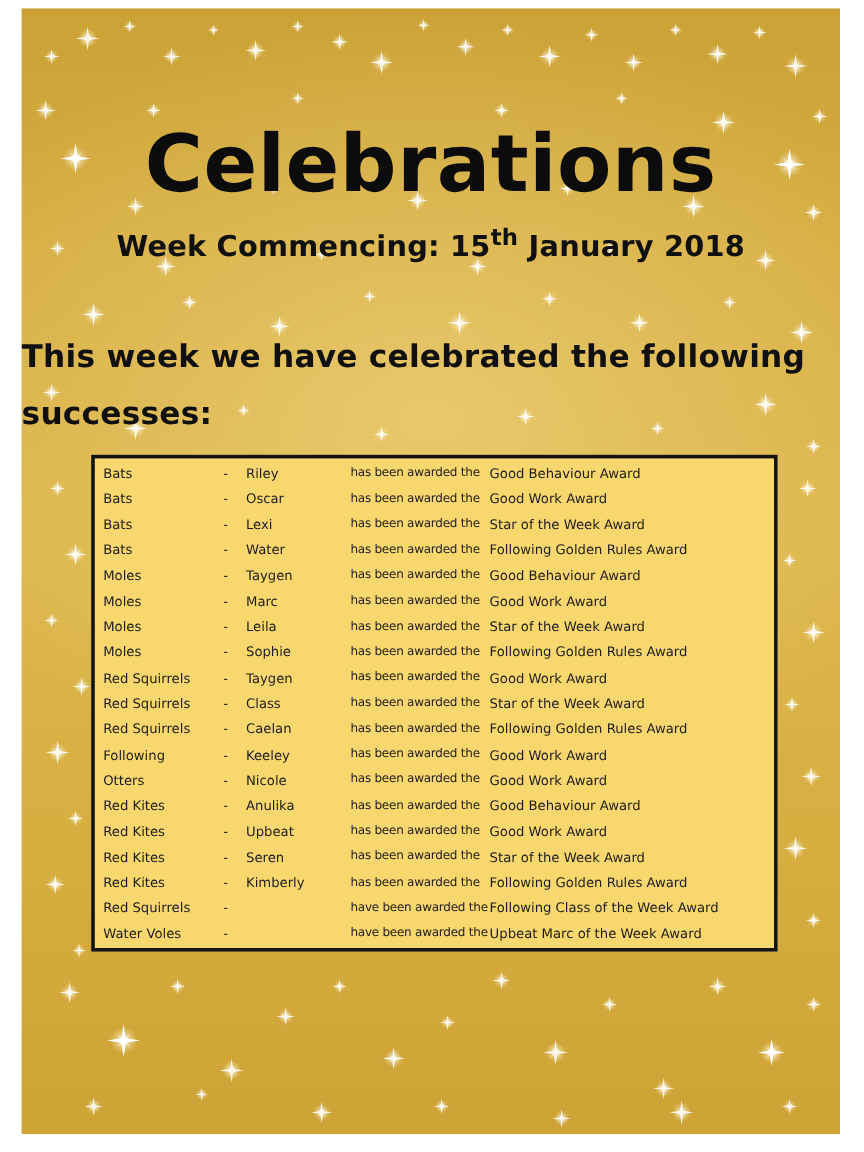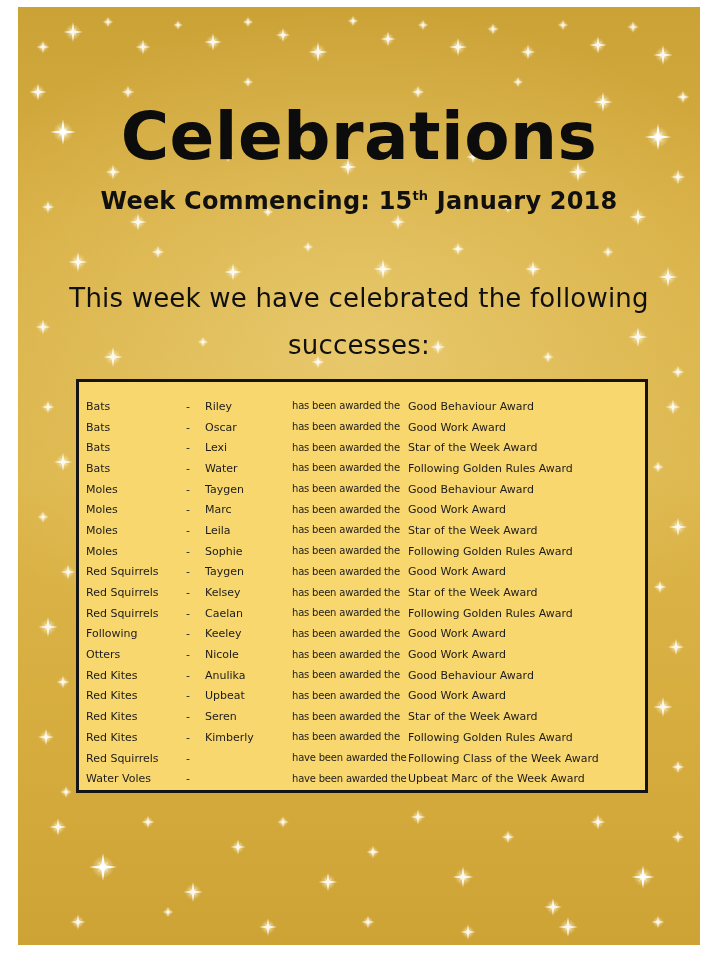--- a/index.html
+++ b/index.html
@@ -18,30 +18,30 @@
   .layer{position:absolute;left:0;top:0;width:100%;z-index:1}
 
   .title{
     top:50px;text-align:center;
     font-size:66px;font-weight:bold;color:#0c0c0c;letter-spacing:0.5px;line-height:1.1;
   }
   .week{
     top:180px;text-align:center;
     font-size:24px;color:#101010;font-weight:bold;letter-spacing:0.2px;
   }
-  .week sup{font-size:13px;vertical-align:super}
+  .week sup{font-size:19px;vertical-align:super}
   .intro{
-    top:268px;text-align:center;
-    font-size:26px;color:#101010;line-height:47px;letter-spacing:0.2px;
+    top:268px;text-align:left;
+    font-size:26px;color:#101010;line-height:47px;letter-spacing:0.2px;font-weight:bold;
   }
 
   .awards{
     position:absolute;left:58px;top:372px;width:572px;height:414px;z-index:1;
     background:#f9d76f;border:3px solid #141414;box-sizing:border-box;
-    display:flex;flex-direction:column;padding:14px 0 1px 0;
+    display:flex;flex-direction:column;padding:2px 0 1px 0;
   }
   .row{flex:1;display:flex;align-items:center;font-size:11px;color:#1c1c1c;line-height:1}
   .row > span{white-space:nowrap;overflow:visible;display:block}
   .c-group{width:100px;padding-left:7px}
   .c-dash{width:19px}
   .c-name{width:87px}
   .c-verb{width:116px;font-size:10px;letter-spacing:-0.2px}
   .c-award{flex:1}
 </style>
 </head>
@@ -232,21 +232,21 @@
       <div class="row">
     <span class="c-group">Red Squirrels</span>
     <span class="c-dash">-</span>
     <span class="c-name">Taygen</span>
     <span class="c-verb">has been awarded the</span>
     <span class="c-award">Good Work Award</span>
   </div>
       <div class="row">
     <span class="c-group">Red Squirrels</span>
     <span class="c-dash">-</span>
-    <span class="c-name">Kelsey</span>
+    <span class="c-name">Class</span>
     <span class="c-verb">has been awarded the</span>
     <span class="c-award">Star of the Week Award</span>
   </div>
       <div class="row">
     <span class="c-group">Red Squirrels</span>
     <span class="c-dash">-</span>
     <span class="c-name">Caelan</span>
     <span class="c-verb">has been awarded the</span>
     <span class="c-award">Following Golden Rules Award</span>
   </div>

